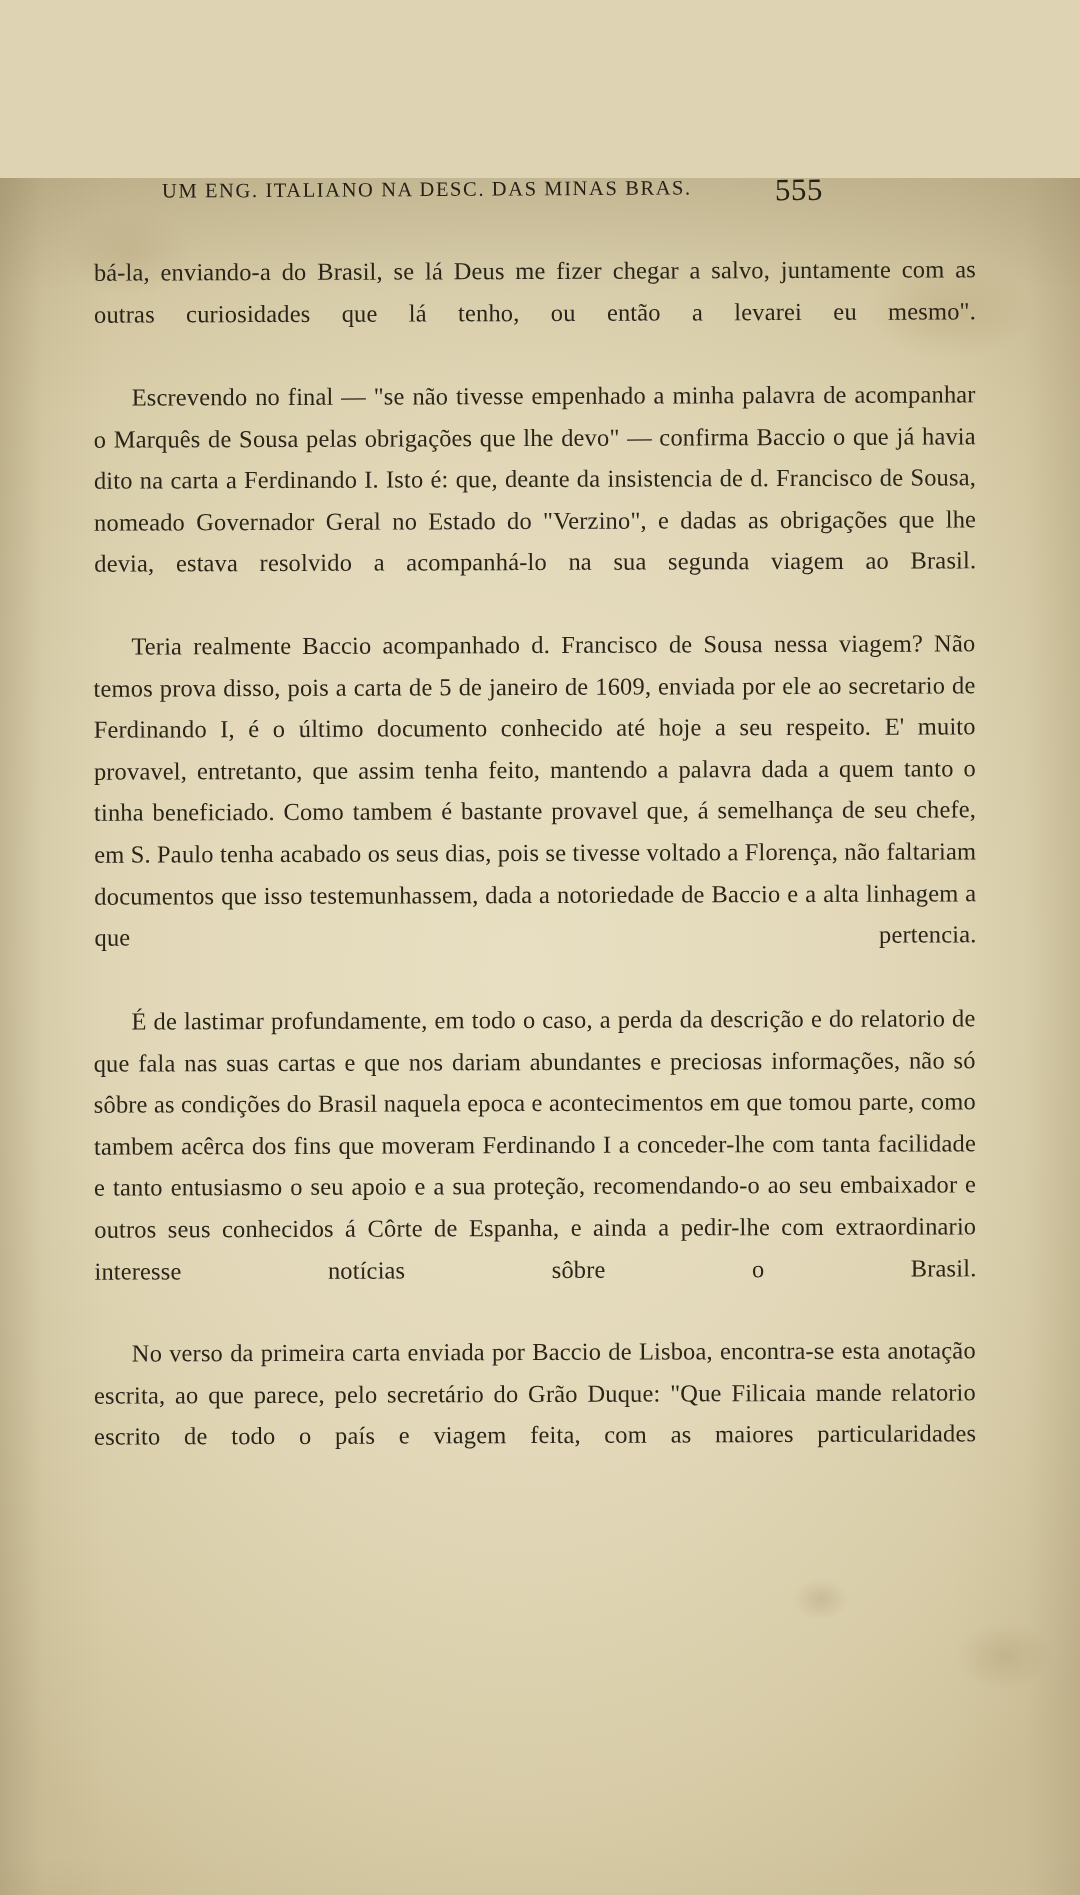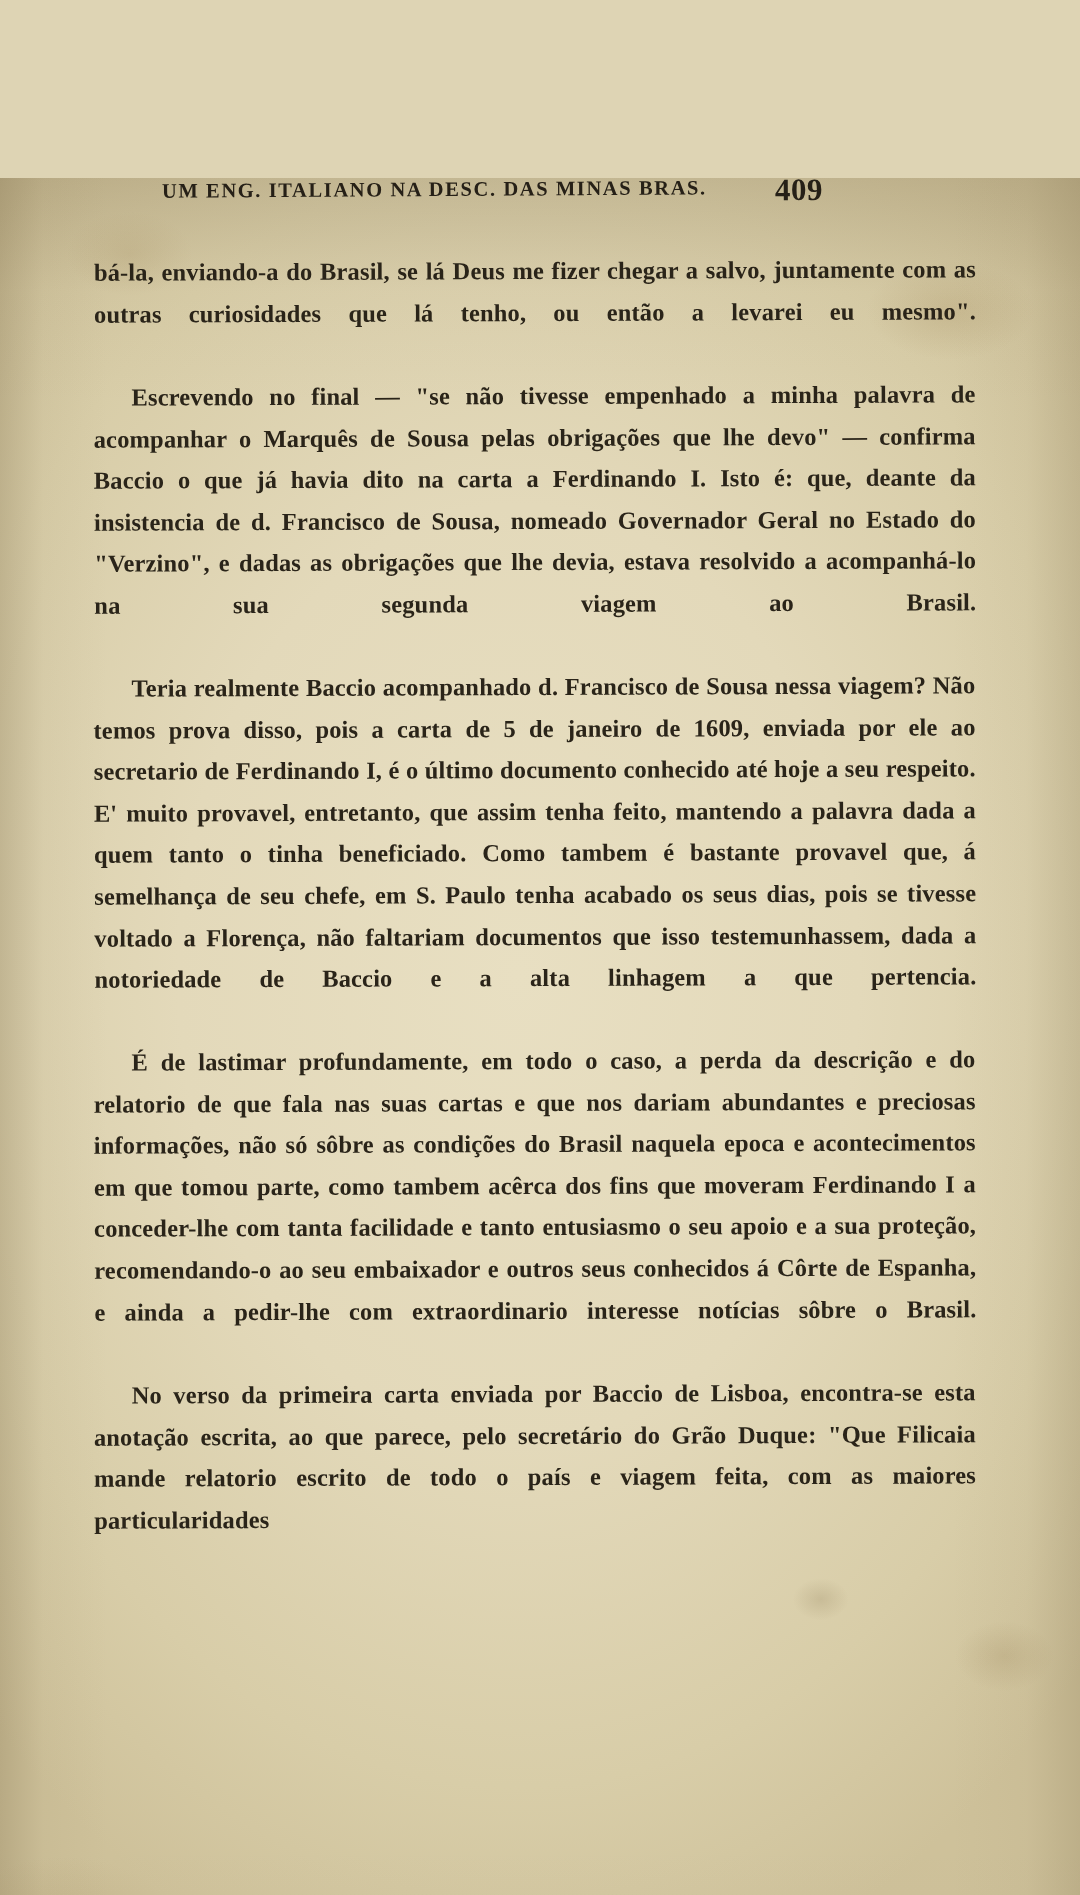--- a/index.html
+++ b/index.html
@@ -44,21 +44,20 @@
       linear-gradient(90deg, rgba(120,103,68,0.26) 0%, rgba(120,103,68,0.05) 4%, rgba(120,103,68,0) 10%),
       linear-gradient(270deg, rgba(120,103,68,0.20) 0%, rgba(120,103,68,0.04) 5%, rgba(120,103,68,0) 12%),
       linear-gradient(180deg, rgba(120,103,68,0.22) 0%, rgba(120,103,68,0.03) 6%, rgba(120,103,68,0) 12%),
       linear-gradient(0deg, rgba(120,103,68,0.20) 0%, rgba(120,103,68,0.03) 5%, rgba(120,103,68,0) 12%);
   }
 
   .content {
     position: relative;
     z-index: 2;
     padding: 0 52px;
-    font-weight: bold;
   }
 
   
   .header-line {
     position: relative;
     margin-top: 178px;
     height: 40px;
     padding: 0 48px 0 110px;
   }
   .running-head {
@@ -110,21 +109,21 @@
 </style>
 </head>
 <body>
 
 <div id="page">
 
   <div class="content">
 
     <div class="header-line">
       <span class="running-head">UM ENG. ITALIANO NA DESC. DAS MINAS BRAS.</span>
-      <span class="folio">409</span>
+      <span class="folio">555</span>
     </div>
 
     <div class="body-text">
       <p class="para">bá-la, enviando-a do Brasil, se lá Deus me fizer chegar a salvo, juntamente com as outras curiosidades que lá tenho, ou então a levarei eu mesmo".</p>
       <p class="para indent">Escrevendo no final — "se não tivesse empenhado a minha palavra de acompanhar o Marquês de Sousa pelas obrigações que lhe devo" — confirma Baccio o que já havia dito na carta a Ferdinando I. Isto é: que, deante da insistencia de d. Francisco de Sousa, nomeado Governador Geral no Estado do "Verzino", e dadas as obrigações que lhe devia, estava resolvido a acompanhá-lo na sua segunda viagem ao Brasil.</p>
       <p class="para indent">Teria realmente Baccio acompanhado d. Francisco de Sousa nessa viagem? Não temos prova disso, pois a carta de 5 de janeiro de 1609, enviada por ele ao secretario de Ferdinando I, é o último documento conhecido até hoje a seu respeito. E' muito provavel, entretanto, que assim tenha feito, mantendo a palavra dada a quem tanto o tinha beneficiado. Como tambem é bastante provavel que, á semelhança de seu chefe, em S. Paulo tenha acabado os seus dias, pois se tivesse voltado a Florença, não faltariam documentos que isso testemunhassem, dada a notoriedade de Baccio e a alta linhagem a que pertencia.</p>
       <p class="para indent">É de lastimar profundamente, em todo o caso, a perda da descrição e do relatorio de que fala nas suas cartas e que nos dariam abundantes e preciosas informações, não só sôbre as condições do Brasil naquela epoca e acontecimentos em que tomou parte, como tambem acêrca dos fins que moveram Ferdinando I a conceder-lhe com tanta facilidade e tanto entusiasmo o seu apoio e a sua proteção, recomendando-o ao seu embaixador e outros seus conhecidos á Côrte de Espanha, e ainda a pedir-lhe com extraordinario interesse notícias sôbre o Brasil.</p>
       <p class="para indent">No verso da primeira carta enviada por Baccio de Lisboa, encontra-se esta anotação escrita, ao que parece, pelo secretário do Grão Duque: "Que Filicaia mande relatorio escrito de todo o país e viagem feita, com as maiores particularidades</p>
     </div>
 

